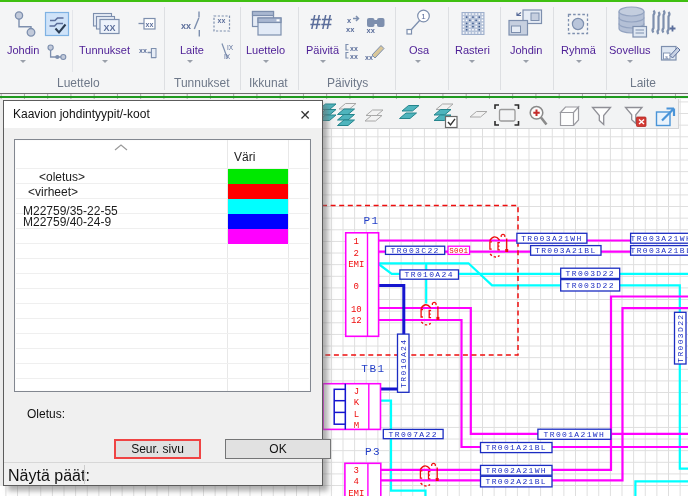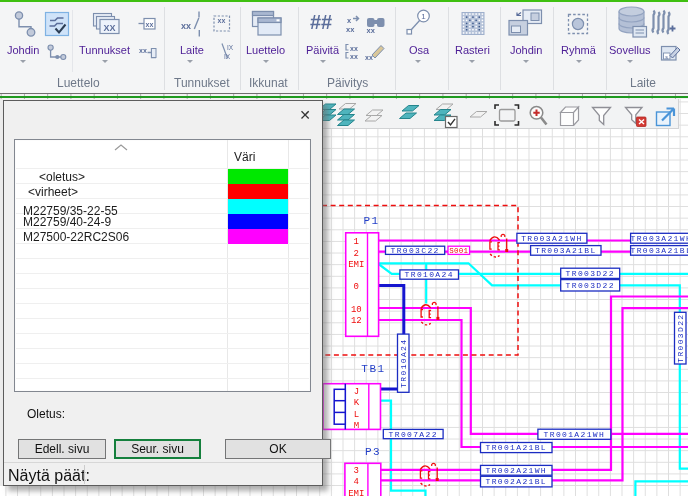--- a/index.html
+++ b/index.html
@@ -338,20 +338,21 @@
 <rect x="661.5" y="46.5" width="14.5" height="13.5" fill="#dfe7f2" stroke="#7d8fae" stroke-width="1.2"></rect>
 <rect x="663.5" y="53" width="6.5" height="6" fill="#fff" stroke="#7d8fae" stroke-width="0.9"></rect>
 <text x="666.5" y="58.5" font-size="5.5" font-family="Liberation Sans,sans-serif" fill="#5b6e9b" text-anchor="middle">s</text>
 <path d="M670,55.5 L677.5,47.5 l2.5,2.5 L672.5,58 Z" fill="#c8d2e4" stroke="#5b6e9b" stroke-width="1"></path>
 </svg>
 <div class="rbot1"></div>
       <div class="rbot2"></div>
       <div class="rbot5"></div>
 </div>
 <div id="dlg">
+<div class="title">Kaavion johdintyypit/-koot</div>
 <div class="xbtn">✕</div>
 <div id="tbl">
 <div class="colsep" style="left:212px"></div>
 <div class="colsep" style="left:273px"></div>
 <svg class="abs" style="left:99px;top:4px" width="14" height="7" viewBox="0 0 14 7">
           <path d="M1,6 L7,1 L13,6" fill="none" stroke="#9a9a9a" stroke-width="1.2"></path>
         </svg>
 <div class="hdr" style="left:219px;top:10px">Väri</div>
 <div class="rline" style="top:28px"></div>
 <div class="rline" style="top:43px"></div>
@@ -365,29 +366,27 @@
 <div class="rline" style="top:163px"></div>
 <div class="rline" style="top:178px"></div>
 <div class="rline" style="top:193px"></div>
 <div class="rline" style="top:208px"></div>
 <div class="rline" style="top:223px"></div>
 <div class="rline" style="top:238px"></div>
 <div class="cell" style="left:24px;top:30px">&lt;oletus&gt;</div>
 <div class="cell" style="left:13px;top:45px">&lt;virheet&gt;</div>
 <div class="cell" style="left:8px;top:64px">M22759/35-22-55</div>
 <div class="cell" style="left:8px;top:75px">M22759/40-24-9</div>
-<div class="cell" style="left:8px;top:90px">M27500-22RC2S06</div>
 <div class="sw" style="top:29px;background:#00e800"></div>
 <div class="sw" style="top:44px;background:#ff0000"></div>
 <div class="sw" style="top:59px;background:#00ffff"></div>
 <div class="sw" style="top:74px;background:#0000ff"></div>
 <div class="sw" style="top:89px;background:#ff00ff"></div>
 </div>
 <div class="cell abs" style="left:23px;top:306px;font-size:12px;color:#111">Oletus:</div>
-<div class="dbtn" style="left:14px;width:88px">Edell. sivu</div>
-<div class="dbtn" style="left:110px;width:87px;border:2px solid #15803d;line-height:16px">Seur. sivu</div>
+<div class="dbtn" style="left:110px;width:87px;border:2px solid #ef4444;line-height:16px">Seur. sivu</div>
 <div class="dbtn" style="left:221px;width:106px">OK</div>
 <div class="status">
         <span style="position:absolute;left:4px;top:4px">Näytä päät:</span>
         <div class="vl"></div>
       </div>
 </div>
 </div>
 
 </body></html>

